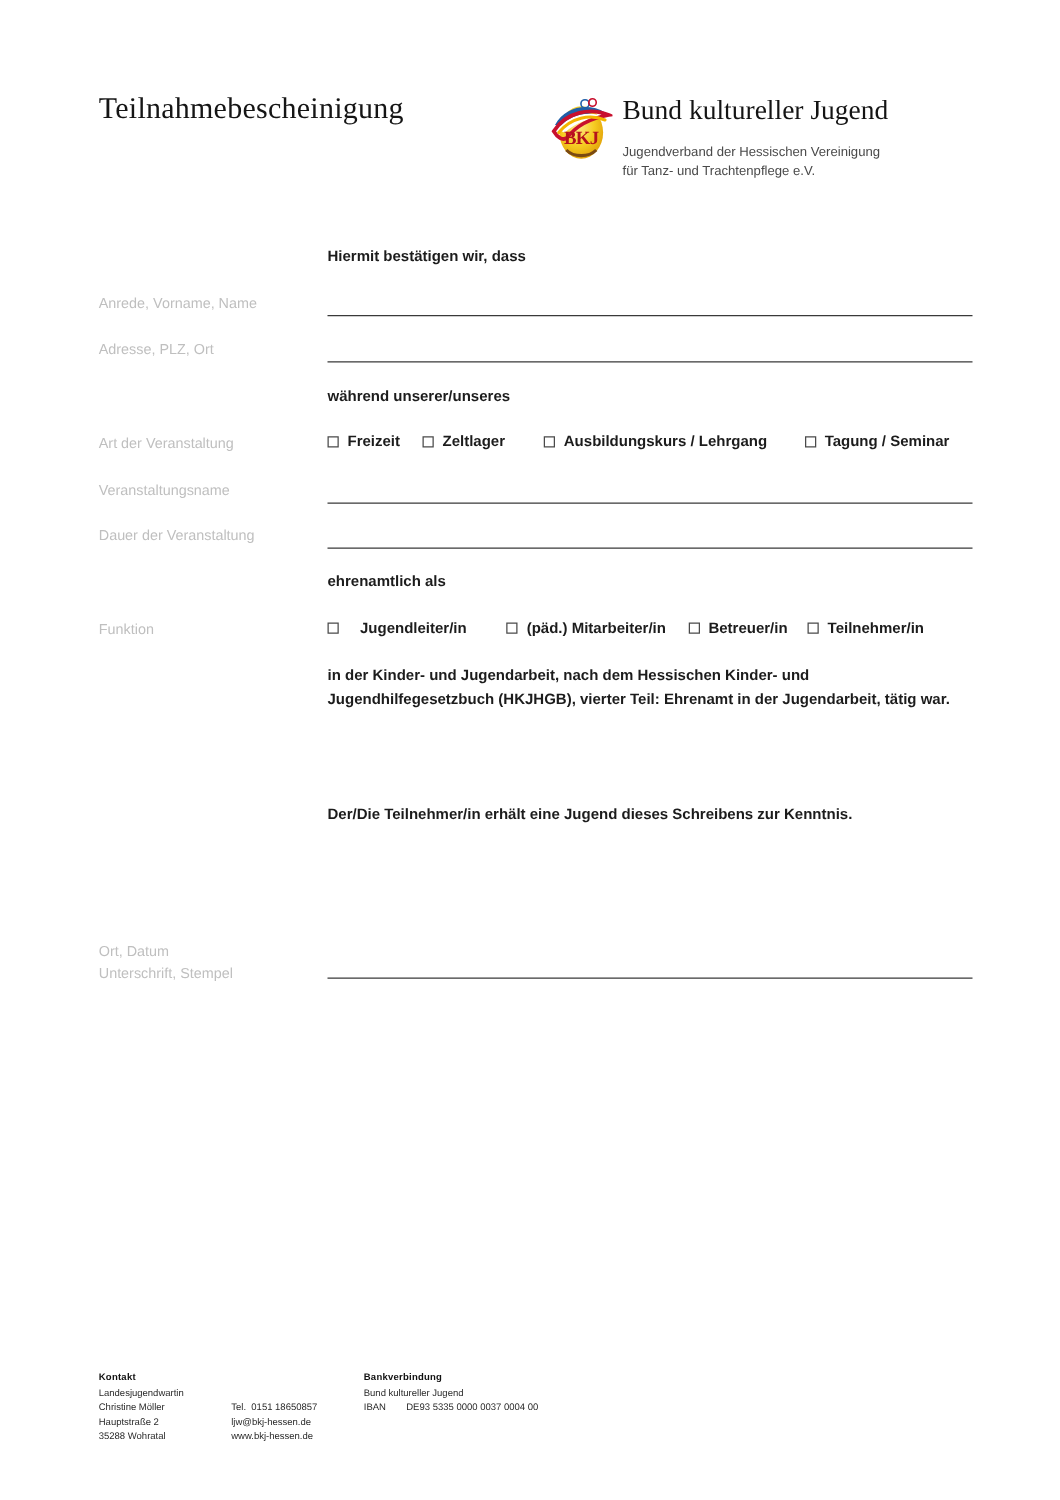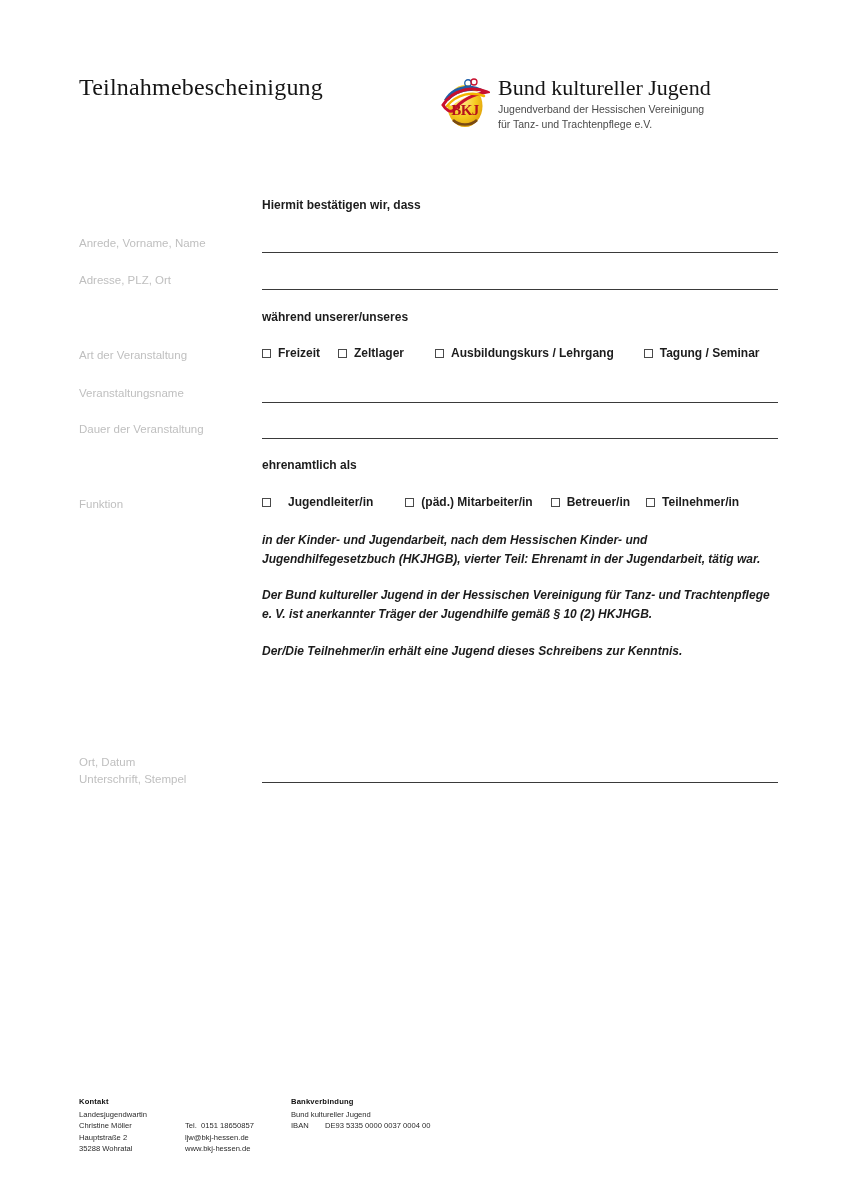--- a/index.html
+++ b/index.html
@@ -56,21 +56,21 @@
     font-family: "Liberation Serif", serif;
     font-size: 22px;
     color: #141414;
     line-height: 1.05;
     white-space: nowrap;
   }
   .brand-sub {
     font-size: 10.5px;
     color: #4a4a4a;
     line-height: 1.38;
-    margin-top: 3px;
+    margin-top: 16px;
     white-space: nowrap;
   }
 
   
   .sheet {
     position: absolute;
     left: 0; top: 0;
     width: 848px;
     height: 1200px;
   }
@@ -131,21 +131,20 @@
     flex: 0 0 auto;
   }
   .para {
     position: absolute;
     left: 262px;
     width: 520px;
     font-size: 12px;
     font-weight: bold;
     color: #1c1c1c;
     line-height: 1.62;
-    font-style: italic;
   }
 
   
   .footer {
     position: absolute;
     left: 79px;
     top: 1096px;
     width: 700px;
     font-size: 7.6px;
     color: #2a2a2a;
@@ -292,21 +291,20 @@
       <span class="cbox"></span>
       <span>Betreuer/in</span>
     </span>
     <span class="opt">
       <span class="cbox"></span>
       <span>Teilnehmer/in</span>
     </span>
   </div>
 
   <div class="para" style="top:531px;">in der Kinder- und Jugendarbeit, nach dem Hessischen Kinder- und Jugendhilfegesetzbuch (HKJHGB), vierter Teil: Ehrenamt in der Jugendarbeit, tätig war.</div>
-  <div class="para" style="top:586px;">Der Bund kultureller Jugend in der Hessischen Vereinigung für Tanz- und Trachtenpflege e. V. ist anerkannter Träger der Jugendhilfe gemäß § 10 (2) HKJHGB.</div>
   <div class="para" style="top:642px;">Der/Die Teilnehmer/in erhält eine Jugend dieses Schreibens zur Kenntnis.</div>
 
   <div class="row" style="top:754px;">
     <div class="label">Ort, Datum</div>
     <div class="label" style="top:17px;">Unterschrift, Stempel</div>
   </div>
   <div class="rule" style="top:782px;"></div>
 
 </div>
 

